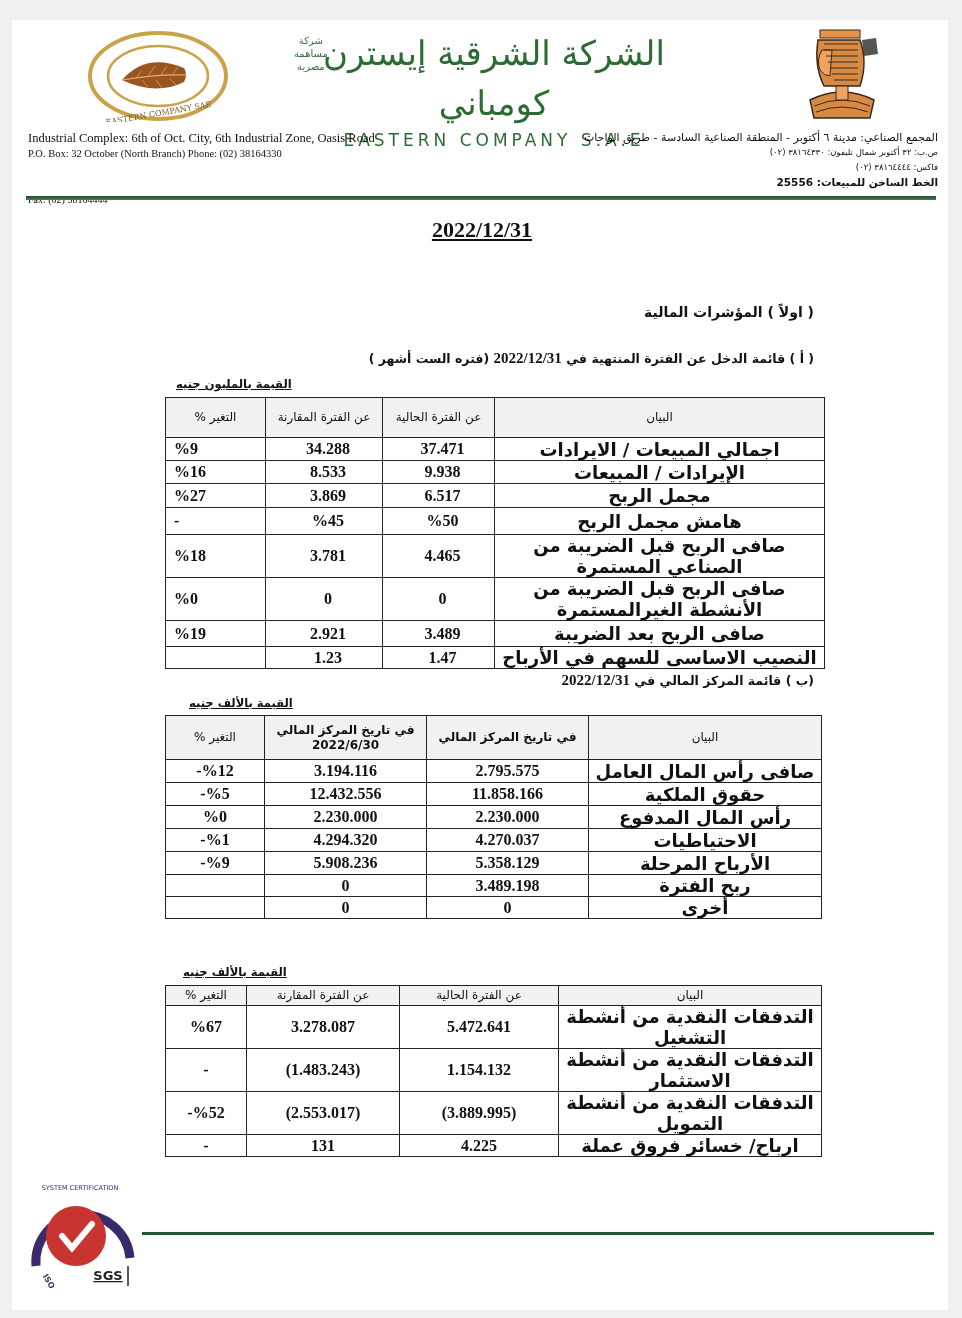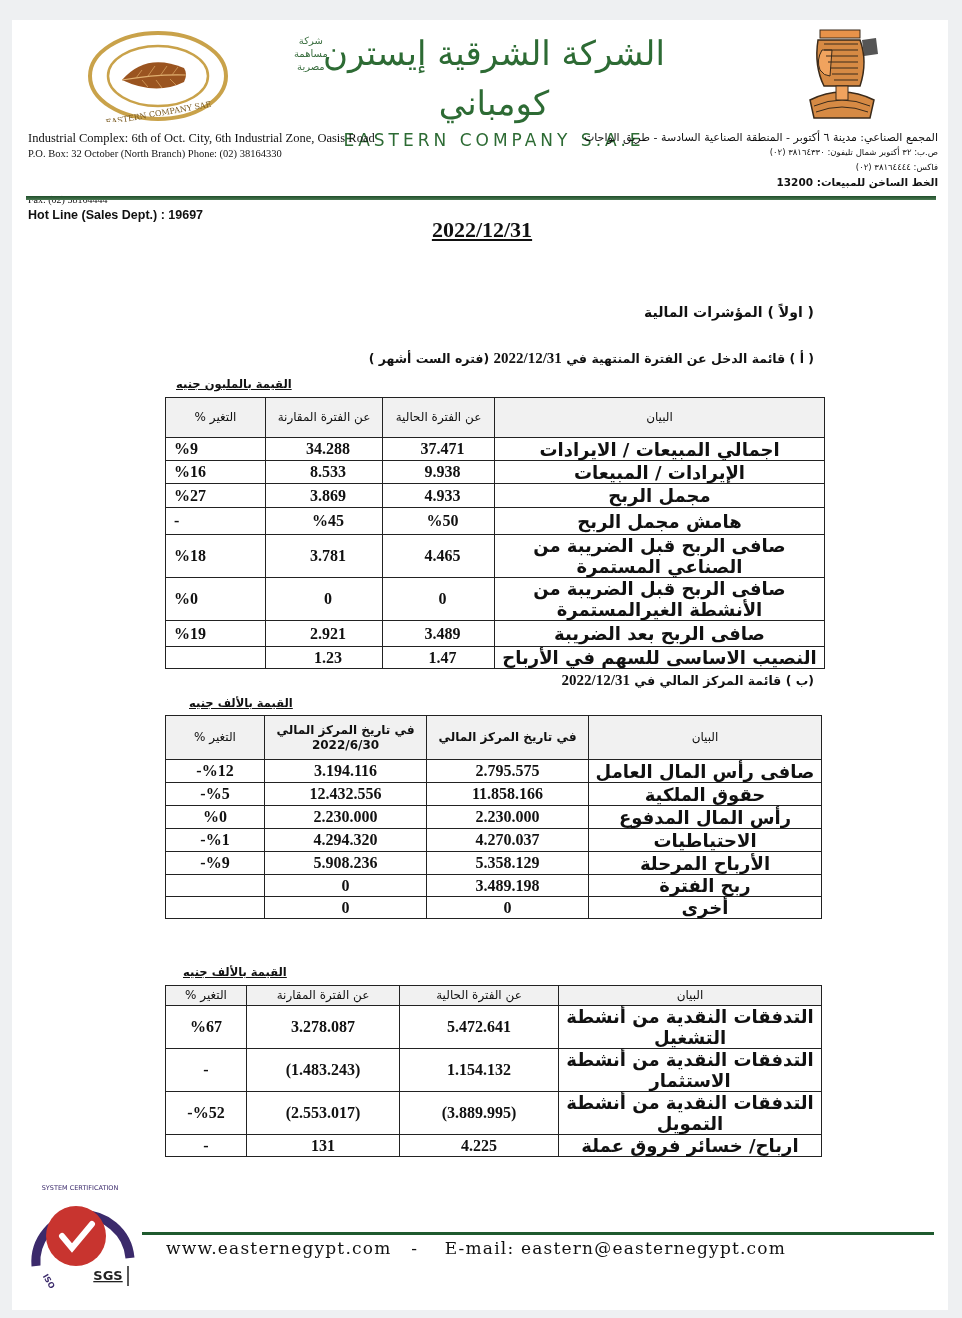--- a/index.html
+++ b/index.html
@@ -87,27 +87,26 @@
       <path d="M8 74 Q40 58 72 74 L68 92 L12 92 Z" fill="#d68a44" stroke="#3a2a1a" stroke-width="1.5"></path>
       <path d="M12 80 Q40 68 68 80 M14 86 Q40 76 66 86" stroke="#3a2a1a" stroke-width="1" fill="none"></path>
       <rect x="34" y="60" width="12" height="14" fill="#f0a35e" stroke="#3a2a1a"></rect>
     </svg>
   </div>
 
   <div class="addr-en">
     <div class="l1">Industrial Complex: 6th of Oct. City, 6th Industrial Zone, Oasis Road</div>
     <div class="l2">P.O. Box: 32 October (North Branch) Phone: (02) 38164330</div>
     <div class="l3">Fax: (02) 38164444</div>
-    <div class="l4">Hot Line (Sales Dept.) : 19697</div>
   </div>
   <div class="addr-ar">
     <div class="l1">المجمع الصناعي: مدينة ٦ أكتوبر - المنطقة الصناعية السادسة - طريق الواحات</div>
     <div class="l2">ص.ب: ٣٢ أكتوبر شمال   تليفون: ٣٨١٦٤٣٣٠ (٠٢)</div>
     <div class="l3">فاكس: ٣٨١٦٤٤٤٤ (٠٢)</div>
-    <div class="l4">الخط الساخن للمبيعات: 13200</div>
+    <div class="l4">الخط الساخن للمبيعات: 25556</div>
   </div>
   <div class="header-rule"></div>
 
   <div class="doc-title">
     <span class="date">2022/12/31</span>
   </div>
 
   <div class="section-head" style="top:284px;">( اولاً ) المؤشرات المالية</div>
 
   <div class="sub-head" style="top:330px;">
@@ -138,21 +137,21 @@
           <td class="pct">%9</td>
         </tr>
     <tr style="height:23px">
           <td class="lbl">الإيرادات / المبيعات</td>
           <td class="val">9.938</td>
           <td class="val">8.533</td>
           <td class="pct">%16</td>
         </tr>
     <tr style="height:24px">
           <td class="lbl">مجمل الربح</td>
-          <td class="val">4.933</td>
+          <td class="val">6.517</td>
           <td class="val">3.869</td>
           <td class="pct">%27</td>
         </tr>
     <tr style="height:27px">
           <td class="lbl">هامش مجمل الربح</td>
           <td class="val">%50</td>
           <td class="val">%45</td>
           <td class="pct">-</td>
         </tr>
     <tr style="height:30px">
@@ -295,14 +294,13 @@
       <path d="M10 88 A46 46 0 1 1 104 80" fill="none" stroke="#3b2a6b" stroke-width="9"></path>
       <circle cx="50" cy="58" r="30" fill="#c8342f"></circle>
       <path d="M36 58 l10 12 l20 -24" stroke="#fff" stroke-width="6" fill="none" stroke-linecap="round"></path>
       <text x="54" y="12" font-family="DejaVu Sans, sans-serif" font-size="6.5" fill="#3b2a6b" text-anchor="middle">SYSTEM CERTIFICATION</text>
       <text x="20" y="100" font-family="DejaVu Sans, sans-serif" font-size="8" font-weight="bold" fill="#3b2a6b" transform="rotate(60 20 96)">ISO 9001</text>
       <text x="82" y="102" font-family="DejaVu Sans, sans-serif" font-size="13" font-weight="bold" fill="#222" text-anchor="middle" text-decoration="underline">SGS</text>
       <line x1="102" y1="88" x2="102" y2="108" stroke="#222" stroke-width="1.5"></line>
     </svg>
   </div>
   <div class="footer-rule"></div>
-  <div class="footer-text">www.easternegypt.com   -    E-mail: eastern@easternegypt.com</div>
 </div>
 
 </body></html>

